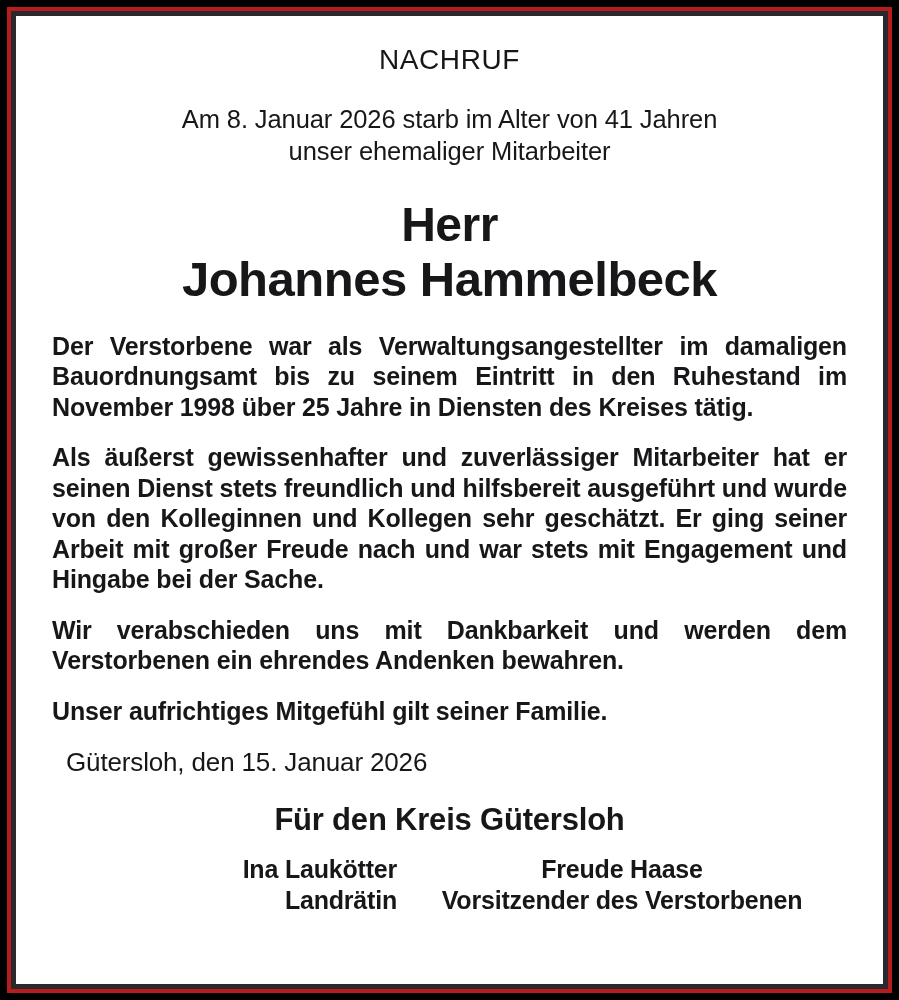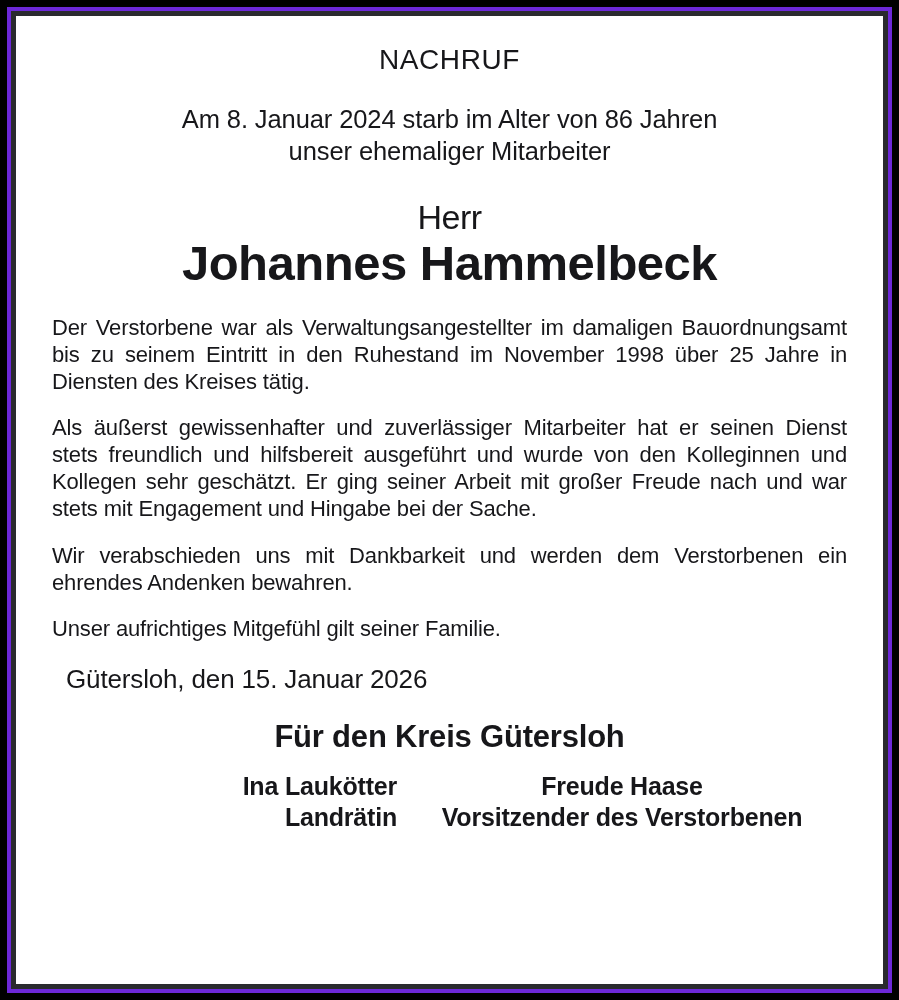--- a/index.html
+++ b/index.html
@@ -21,21 +21,21 @@
     left: 0; top: 0;
     width: 899px;
     height: 1000px;
     background: #000000;
     box-sizing: border-box;
     padding: 7px;           
   }
   .frame-gap {
     width: 100%;
     height: 100%;
-    background: #6d28d9;    
+    background: #b91c1c;    
     box-sizing: border-box;
     padding: 4px;
   }
   .frame-rule {
     width: 100%;
     height: 100%;
     background: #ffffff;
     box-sizing: border-box;
     border: 5px solid #2a2a2e;   
   }
@@ -68,22 +68,22 @@
     font-weight: 400;
     line-height: 1.28;
     letter-spacing: -0.1px;
   }
 
   .name-block {
     text-align: center;
     margin: 30px 0 0 0;
   }
   .name-honorific {
-    font-size: 34px;
-    font-weight: 400;
+    font-size: 48px;
+    font-weight: 700;
     line-height: 1.12;
     letter-spacing: -0.5px;
   }
   .name-full {
     font-size: 49px;
     font-weight: 700;
     line-height: 1.12;
     letter-spacing: -0.5px;
     white-space: nowrap;
   }
@@ -94,22 +94,22 @@
     margin-top: 18px;
     letter-spacing: -0.1px;
   }
 
   .body-block {
     margin: 24px 0 0 0;
   }
   .body-paragraph {
     text-align: justify;
     text-justify: inter-word;
-    font-size: 22px;
-    font-weight: 400;
+    font-size: 25px;
+    font-weight: 700;
     line-height: 1.22;
     letter-spacing: -0.15px;
     margin: 0 0 20px 0;
   }
   .body-paragraph:last-child {
     margin-bottom: 17px;
   }
   .body-paragraph.no-justify {
     text-align: left;
   }
@@ -164,21 +164,21 @@
 <body>
 
 <div class="obituary-frame">
   <div class="frame-gap">
     <div class="frame-rule">
       <div class="page">
 
         <div class="nachruf-title">NACHRUF</div>
 
         <div class="intro-block">
-          <div class="intro-line">Am 8. Januar 2024 starb im Alter von 86 Jahren</div>
+          <div class="intro-line">Am 8. Januar 2026 starb im Alter von 41 Jahren</div>
           <div class="intro-line">unser ehemaliger Mitarbeiter</div>
         </div>
 
         <div class="name-block">
           <div class="name-honorific">Herr</div>
           <div class="name-full">Johannes Hammelbeck</div>
         </div>
 
         <div class="body-block">
           <p class="body-paragraph">Der Verstorbene war als Verwaltungsangestellter im damaligen Bauordnungsamt bis zu seinem Eintritt in den Ruhestand im November 1998 über 25 Jahre in Diensten des Kreises tätig.</p>

